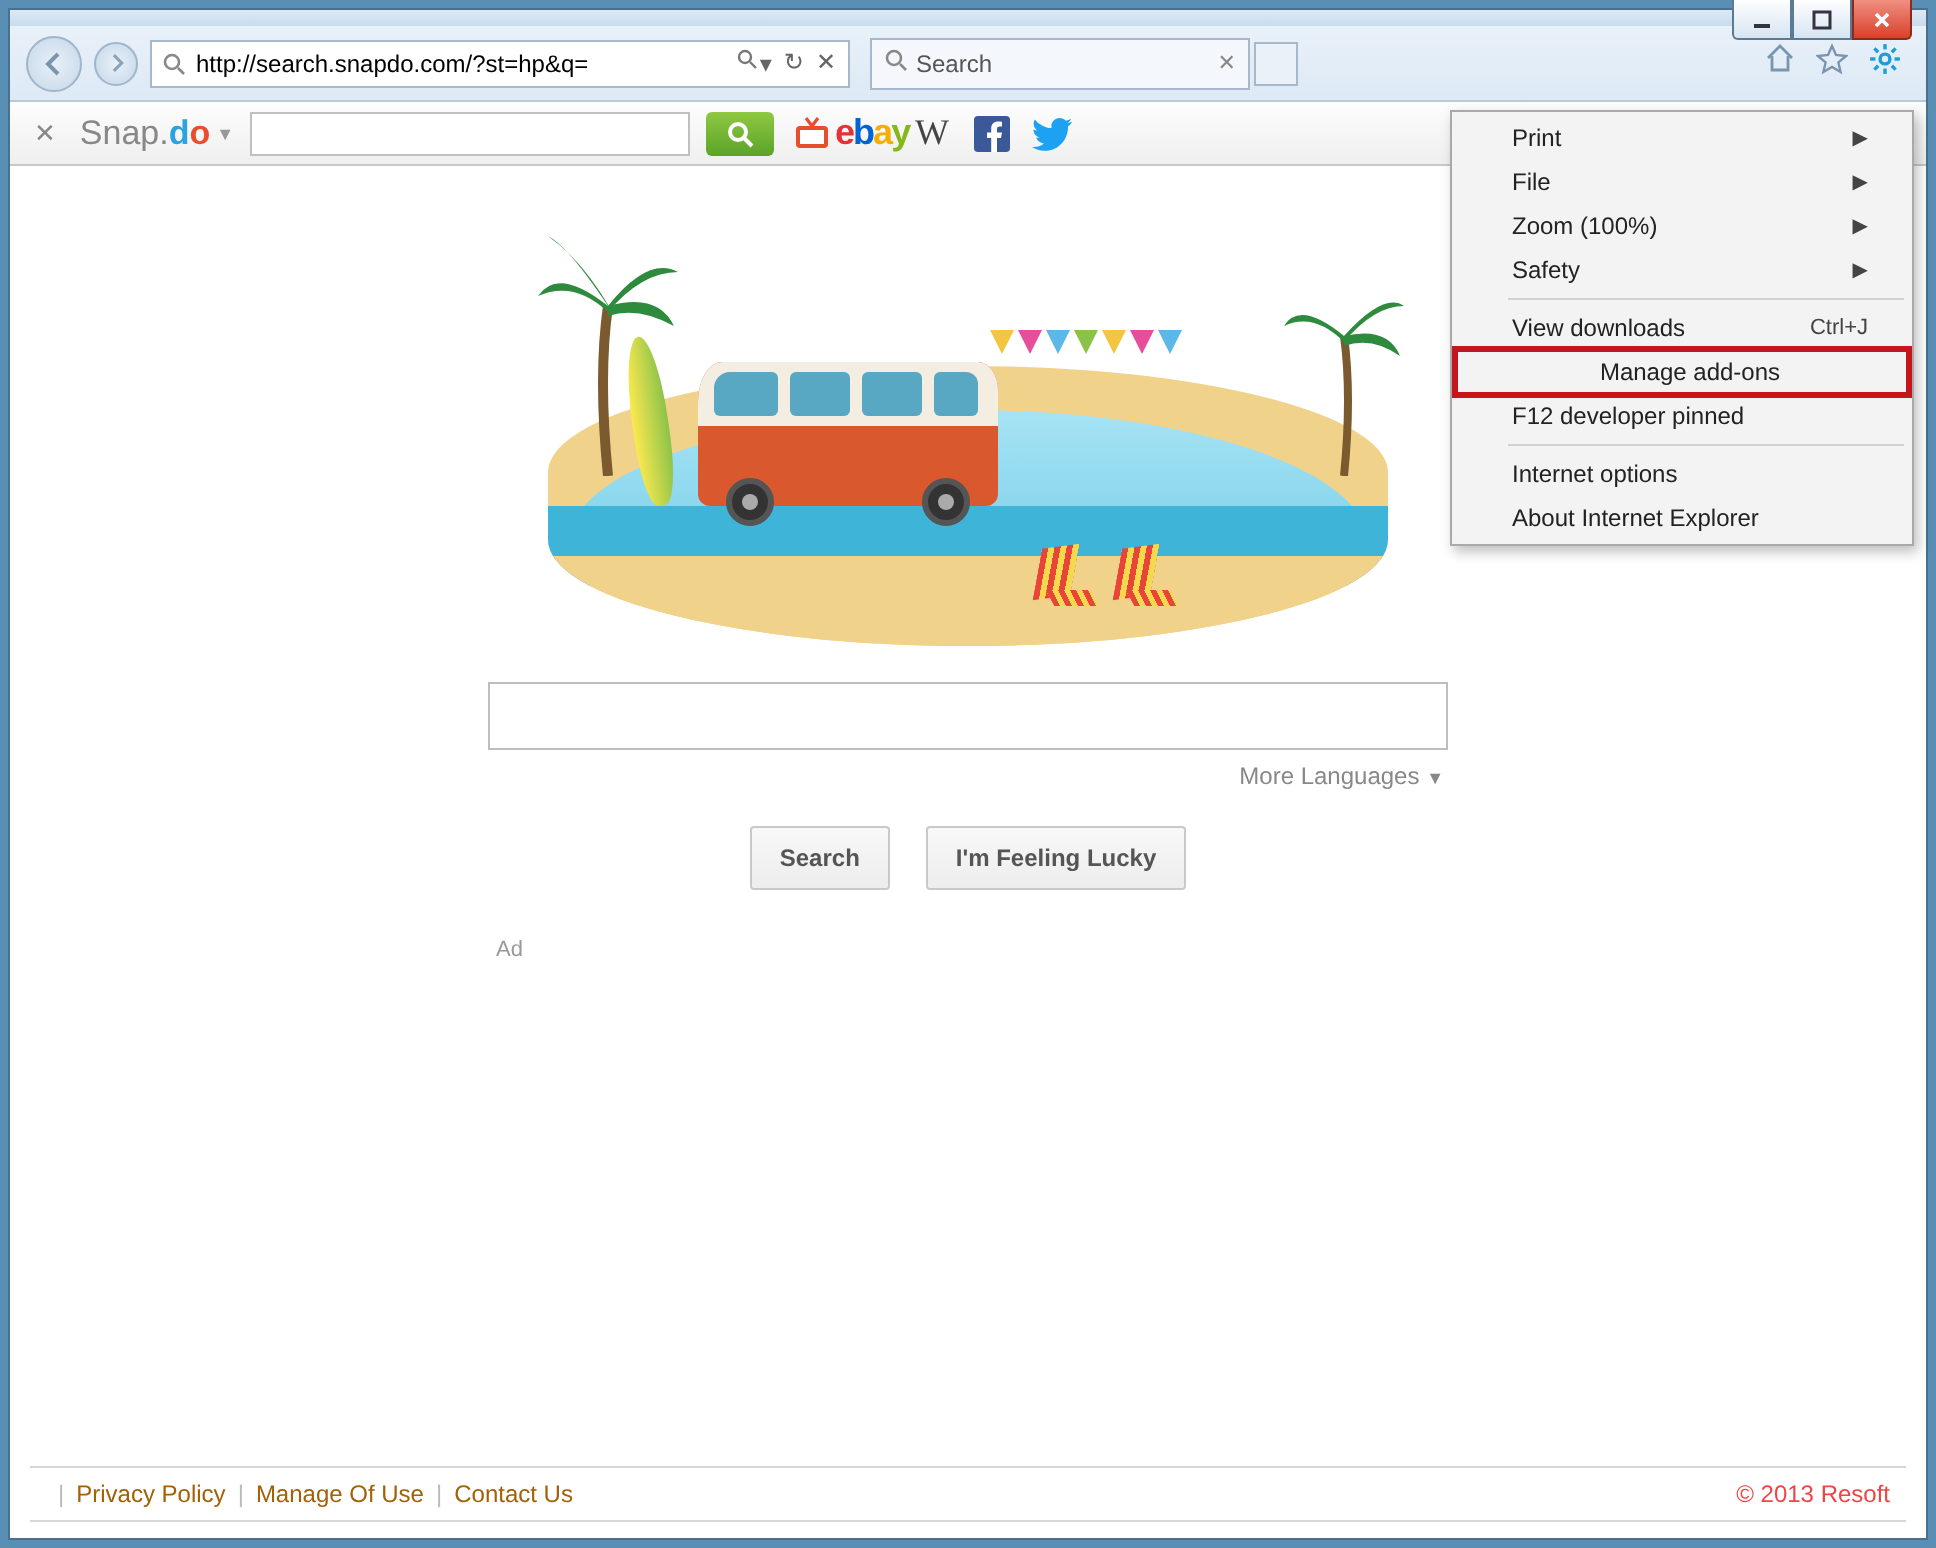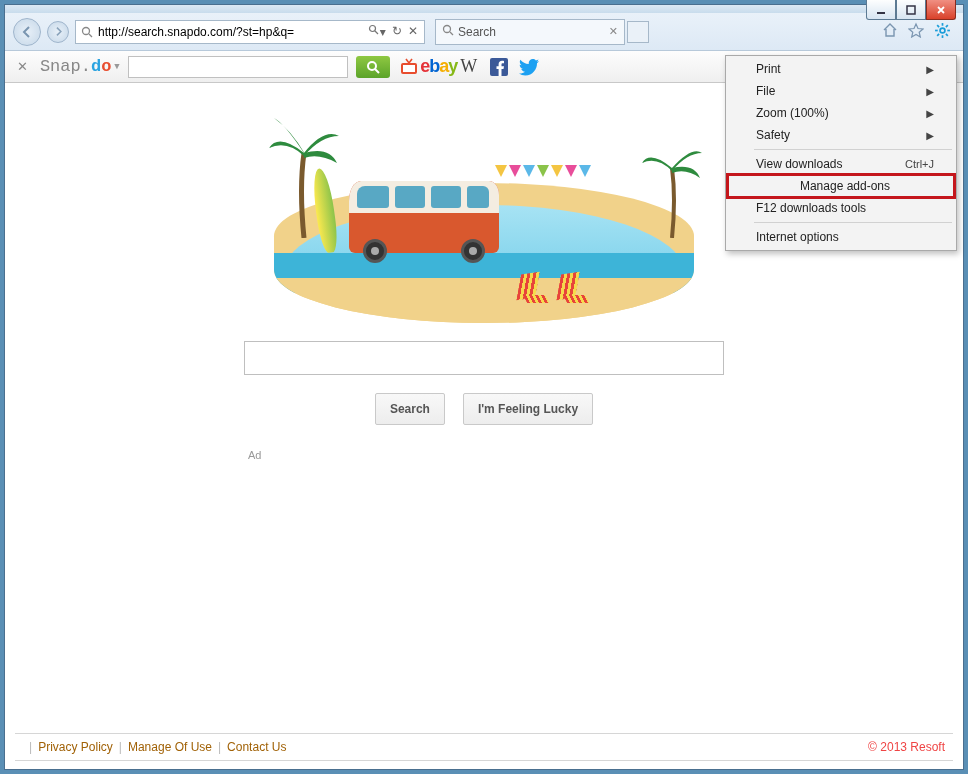--- a/index.html
+++ b/index.html
@@ -28,21 +28,21 @@
 .browser-tab { width:190px; height:26px; background:#f4f8fc; border:1px solid #a6b8c9; display:flex; align-items:center; padding:0 6px; gap:4px; }
 .browser-tab .label { flex:1; color:#555; font-size:12px; }
 .browser-tab .close-x { color:#888; font-size:11px; }
 .new-tab { width:22px; height:22px; background:#eaf1f8; border:1px solid #a6b8c9; }
 .cmd-icons { margin-left:auto; display:flex; gap:10px; color:#6b88a5; font-size:15px; padding-right:4px;}
 .cmd-icons .gear { color:#1a9dd9; }
 
 
 .snap-toolbar { height:32px; background:linear-gradient(#fdfdfd,#efefef); border-bottom:1px solid #c8c8c8; display:flex; align-items:center; padding:0 8px; gap:8px;}
 .snap-x { color:#888; font-size:13px; padding:0 4px; cursor:pointer; }
-.snap-logo { font-family: Liberation Mono, monospace; font-size:17px; color:#888; font-weight:400; display:flex; align-items:center;}
+.snap-logo { font-family: Liberation Sans, sans-serif; font-size:17px; color:#888; font-weight:400; display:flex; align-items:center;}
 .snap-logo .do-d { color:#2aa3e0; font-weight:bold;}
 .snap-logo .do-o { color:#e84d2e; font-weight:bold;}
 .snap-logo .caret { font-size:9px; color:#999; margin-left:3px;}
 .snap-search { width:220px; height:22px; border:1px solid #c0c0c0; background:#fff; }
 .snap-go { width:34px; height:22px; background:linear-gradient(#8fc842,#5ba329); border-radius:3px; display:flex; align-items:center; justify-content:center;}
 .snap-go svg { fill:#fff; }
 .tb-icon { width:22px; height:22px; display:flex; align-items:center; justify-content:center; font-size:18px;}
 
 
 .content { flex:1; background:#fff; position:relative; display:flex; flex-direction:column; align-items:center; }
@@ -274,20 +274,23 @@
           <div class="back"></div>
           <div class="seat"></div>
         </div>
       <div class="deckchair c2">
           <div class="back"></div>
           <div class="seat"></div>
         </div>
     </div>
 
     <input class="search-box" style="">
+    <div class="more-lang">
+      <span>More Languages</span> <span class="tri">▼</span>
+    </div>
     <div class="btn-row">
       <button class="g-btn">Search</button>
       <button class="g-btn">I'm Feeling Lucky</button>
     </div>
     <div class="ad-label">Ad</div>
 
     <div class="footer">
       <span class="sep">|</span>
       <a>Privacy Policy</a>
       <span class="sep">|</span>
@@ -317,20 +320,23 @@
       </div>
     <div class="menu-sep"></div>
     <div class="menu-item">
         <span>View downloads</span>
         <span class="shortcut">Ctrl+J</span>
       </div>
     <div class="menu-item highlight">
         <span>Manage add-ons</span>
       </div>
     <div class="menu-item">
-        <span>F12 downloads tools</span>
+        <span>F12 developer pinned</span>
       </div>
     <div class="menu-sep"></div>
     <div class="menu-item">
         <span>Internet options</span>
+      </div>
+    <div class="menu-item">
+        <span>About Internet Explorer</span>
       </div>
   </div>
 </div>
 
 </body></html>

